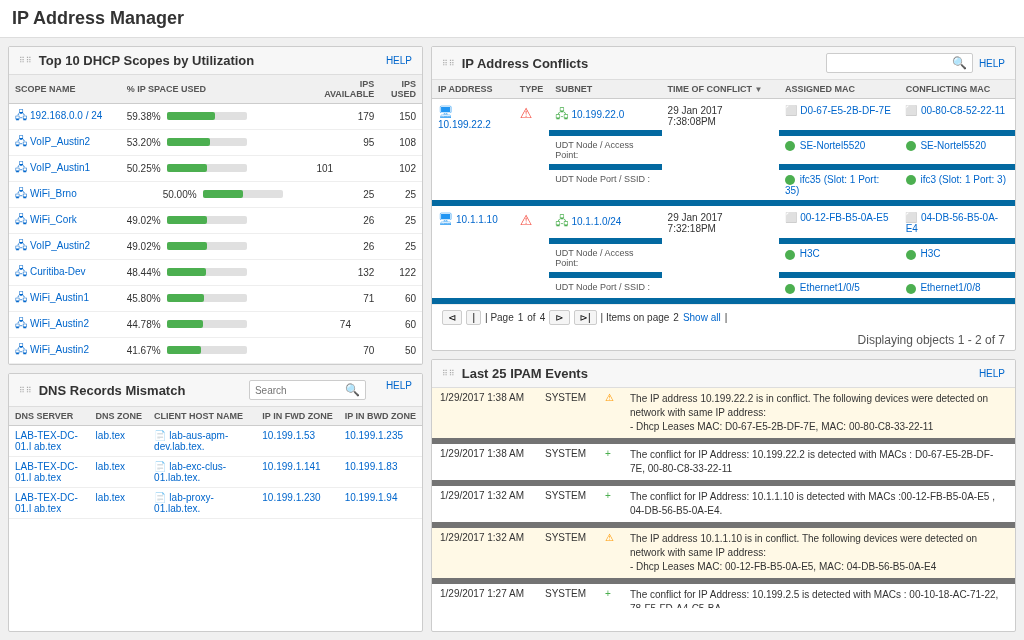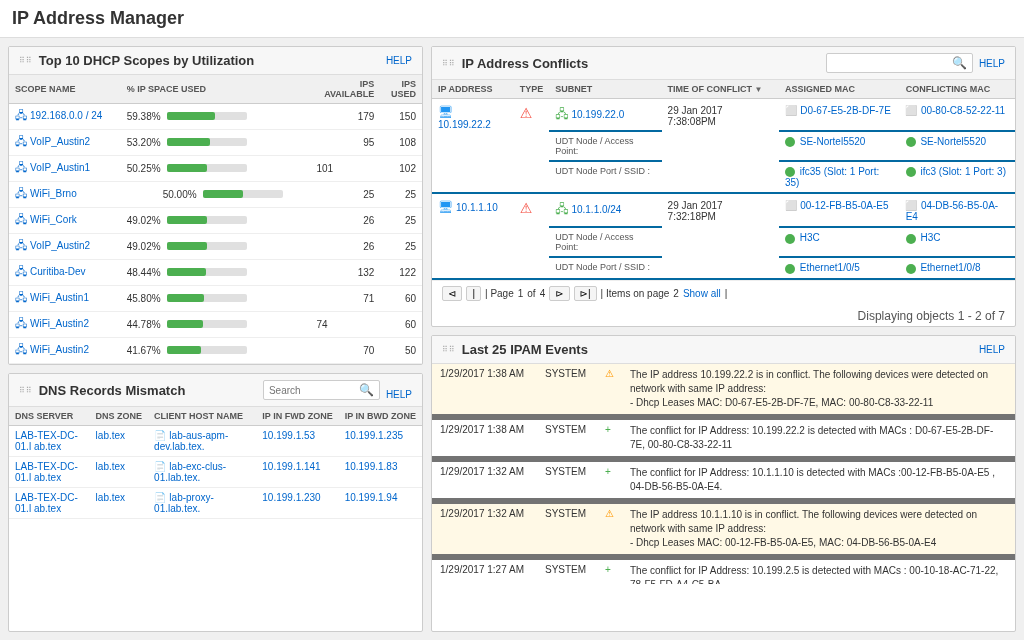--- a/index.html
+++ b/index.html
@@ -40,21 +40,21 @@
     .dns-table td { padding: 4px 6px; border-bottom: 1px solid #eee; vertical-align: top; }
     
     
     .conflicts-panel { background: #fff; border: 1px solid #ccc; border-radius: 2px; }
     .conflicts-header { display: flex; justify-content: space-between; align-items: center; padding: 6px 10px; border-bottom: 1px solid #ddd; background: #f7f7f7; }
     .conflicts-search { display: flex; align-items: center; border: 1px solid #ccc; border-radius: 2px; padding: 2px 5px; background: #fff; }
     .conflicts-search input { border: none; outline: none; font-size: 10px; width: 120px; }
     
     .conflicts-table { width: 100%; border-collapse: collapse; font-size: 10px; }
     .conflicts-table th { background: #f0f0f0; border-bottom: 1px solid #ccc; padding: 4px 6px; text-align: left; font-size: 9px; font-weight: bold; color: #555; white-space: nowrap; }
-    .conflicts-table td { padding: 4px 6px; border-bottom: 2px solid #0369a1; vertical-align: top; }
+    .conflicts-table td { padding: 4px 6px; border-bottom: 6px solid #0369a1; vertical-align: top; }
     
     .conflict-row-main td { padding-top: 6px; }
     .conflict-sub { color: #555; font-size: 9px; padding: 1px 6px; }
     
     .pagination { display: flex; align-items: center; gap: 4px; padding: 5px 10px; border-top: 1px solid #eee; font-size: 10px; color: #333; }
     .pagination button { border: 1px solid #ccc; background: #f5f5f5; padding: 1px 5px; cursor: pointer; font-size: 10px; border-radius: 2px; }
     .display-info { text-align: right; padding: 3px 10px; font-size: 12px; color: #555; }
     
     
     .events-panel { flex: 1; overflow: hidden; background: #fff; border: 1px solid #ccc; border-radius: 2px; }
@@ -203,21 +203,21 @@
   </tr>
               <tr>
     <td>
       <span style="color:#0066cc;font-size:11px;">🖧</span>
       <a class="row-link">WiFi_Austin2</a>
     </td>
     <td>
       <span style="margin-right:4px;">44.78%</span>
       <span class="progress-bar-bg"><span class="progress-bar-fill" style="width:45%"></span></span>
     </td>
-    <td style="text-align:left;">74</td>
+    <td style="text-align:center;">74</td>
     <td style="text-align:right;">60</td>
   </tr>
               <tr>
     <td>
       <span style="color:#0066cc;font-size:11px;">🖧</span>
       <a class="row-link">WiFi_Austin2</a>
     </td>
     <td>
       <span style="margin-right:4px;">41.67%</span>
       <span class="progress-bar-bg"><span class="progress-bar-fill" style="width:42%"></span></span>
@@ -229,21 +229,21 @@
         </table>
       </div>
     </div>
 
     <div class="panel dns-panel">
       <div class="dns-header-row">
         <div style="display:flex;align-items:center;gap:6px;">
           <span class="drag-handle">⠿⠿</span>
           <span class="panel-title">DNS Records Mismatch</span>
         </div>
-        <div style="display:flex;align-items:flex-end;gap:6px;">
+        <div style="display:flex;align-items:flex-start;gap:20px;">
           <div class="search-box">
             <input type="text" placeholder="Search" style="">
             <span class="search-icon">🔍</span>
           </div>
           <span class="help-link">HELP</span>
         </div>
       </div>
       <div class="panel-content">
         <table class="dns-table">
           <thead>

